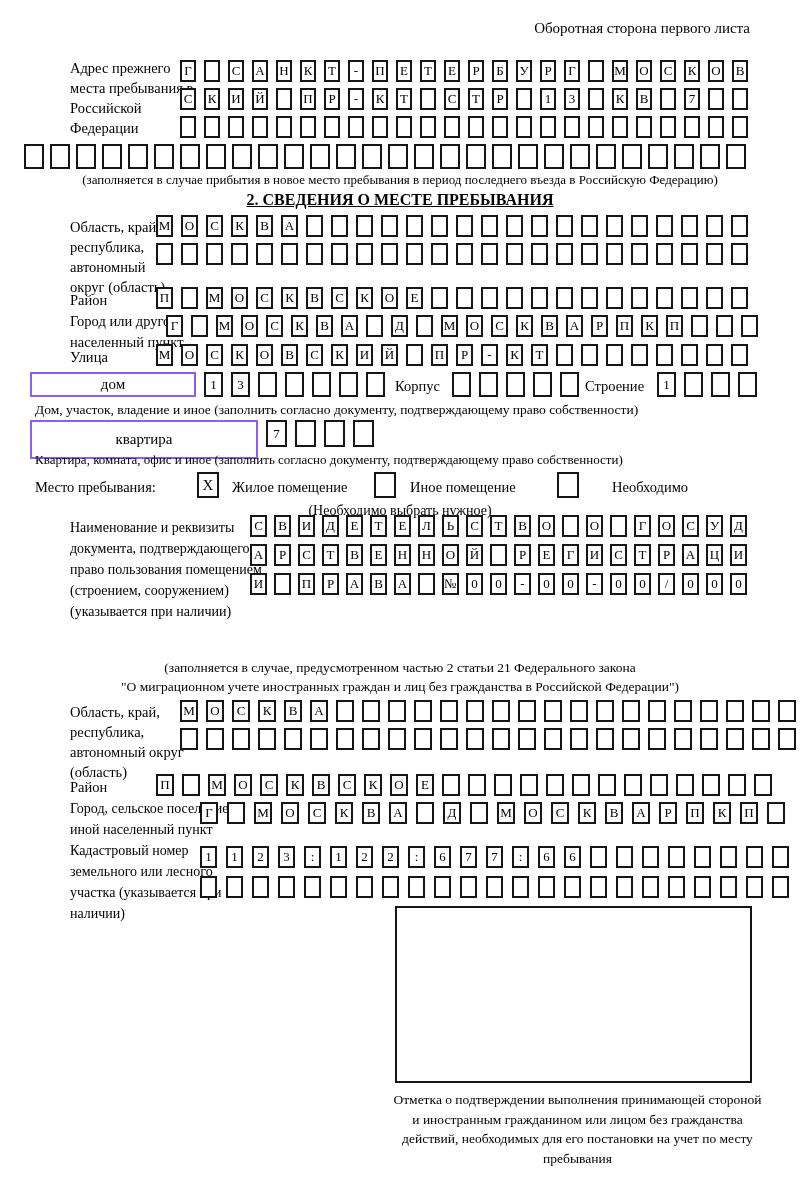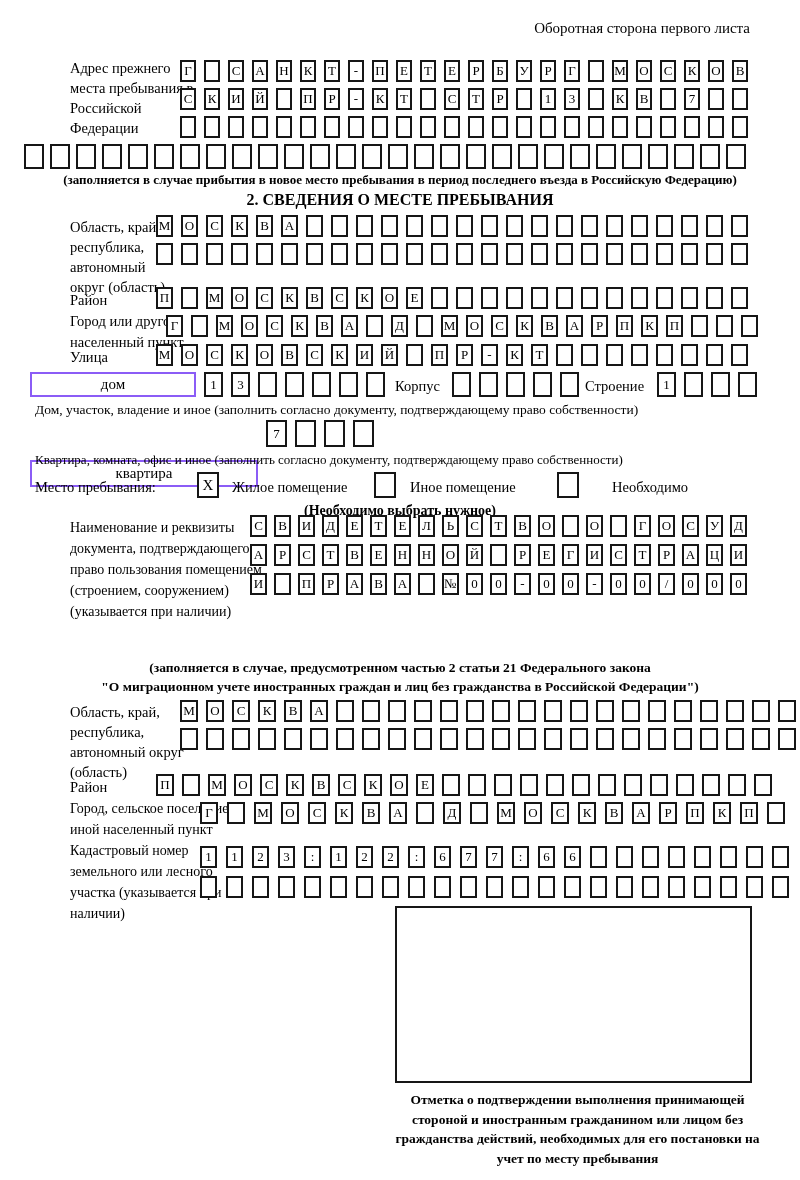--- a/index.html
+++ b/index.html
@@ -2,21 +2,21 @@
 <html><head>
 <meta charset="utf-8">
 <style>
   html,body{margin:0;padding:0;background:#fff;}
   .page{position:relative;width:800px;height:1180px;background:#ffffff;
         font-family:"Liberation Serif","DejaVu Serif",serif;color:#000;overflow:hidden;}
   .abs{position:absolute;}
   .lbl{font-size:14.5px;line-height:20px;}
   .lbl14{font-size:14px;line-height:21px;}
   .note{font-size:13px;}
-  .center{text-align:center;font-weight:bold;}
+  .center{text-align:center;}
   .bold{font-weight:bold;}
   .cellrow{display:flex;}
   .cell{border:2px solid #161616;background:#fff;box-sizing:border-box;
         display:flex;align-items:center;justify-content:center;
         font-size:13px;font-family:"Liberation Serif","DejaVu Serif",serif;}
   .cr-addr{gap:8px}   .cr-addr .cell{width:16px;height:22px;}
   .cr-wide{gap:6px}   .cr-wide .cell{width:20px;height:25px;}
   .cr-std{gap:8px}    .cr-std .cell{width:17px;height:22px;}
   .cr-std2{gap:8px}   .cr-std2 .cell{width:18px;height:22px;}
   .cr-doc{gap:7px}    .cr-doc .cell{width:17px;height:22px;}
@@ -141,21 +141,21 @@
       <div class="cell"></div>
       <div class="cell"></div>
       <div class="cell"></div>
       <div class="cell"></div>
       <div class="cell"></div>
       <div class="cell"></div>
       <div class="cell"></div>
     </div>
   <div class="abs note center" style="left:0px;top:172px;width:800px;">(заполняется в случае прибытия в новое место пребывания в период последнего въезда в Российскую Федерацию)</div>
 
-  <div class="abs bold center" style="left:0px;top:191px;width:800px;font-size:16px;">2. СВЕДЕНИЯ О МЕСТЕ ПРЕБЫВАНИЯ</div>
+  <div class="abs bold center" style="left:0px;top:191px;width:800px;font-size:16px;text-decoration:underline;">2. СВЕДЕНИЯ О МЕСТЕ ПРЕБЫВАНИЯ</div>
 
   <div class="abs lbl" style="left:70px;top:217px;width:104px;">Область, край, республика, автономный округ (область)</div>
   <div class="abs cellrow cr-std" style="left:156px;top:215px;">
       <div class="cell">М</div>
       <div class="cell">О</div>
       <div class="cell">С</div>
       <div class="cell">К</div>
       <div class="cell">В</div>
       <div class="cell">А</div>
       <div class="cell"></div>
@@ -308,21 +308,21 @@
     </div>
   <div class="abs lbl" style="left:585px;top:376px;">Строение</div>
   <div class="abs cellrow cr-house" style="left:657px;top:372px;">
       <div class="cell">1</div>
       <div class="cell"></div>
       <div class="cell"></div>
       <div class="cell"></div>
     </div>
   <div class="abs" style="left:35px;top:402px;font-size:13.5px;">Дом, участок, владение и иное (заполнить согласно документу, подтверждающему право собственности)</div>
 
-  <div class="abs widebox" style="left:30px;top:420px;width:228px;height:27px;margin-top:40px;">квартира</div>
+  <div class="abs widebox" style="left:30px;top:420px;width:228px;height:39px;">квартира</div>
   <div class="abs cellrow cr-apt" style="left:266px;top:420px;">
       <div class="cell">7</div>
       <div class="cell"></div>
       <div class="cell"></div>
       <div class="cell"></div>
     </div>
   <div class="abs" style="left:35px;top:452px;font-size:13px;">Квартира, комната, офис и иное (заполнить согласно документу, подтверждающему право собственности)</div>
 
   <div class="abs lbl" style="left:35px;top:477px;">Место пребывания:</div>
   <div class="abs cb" style="left:197px;top:472px;">X</div>

